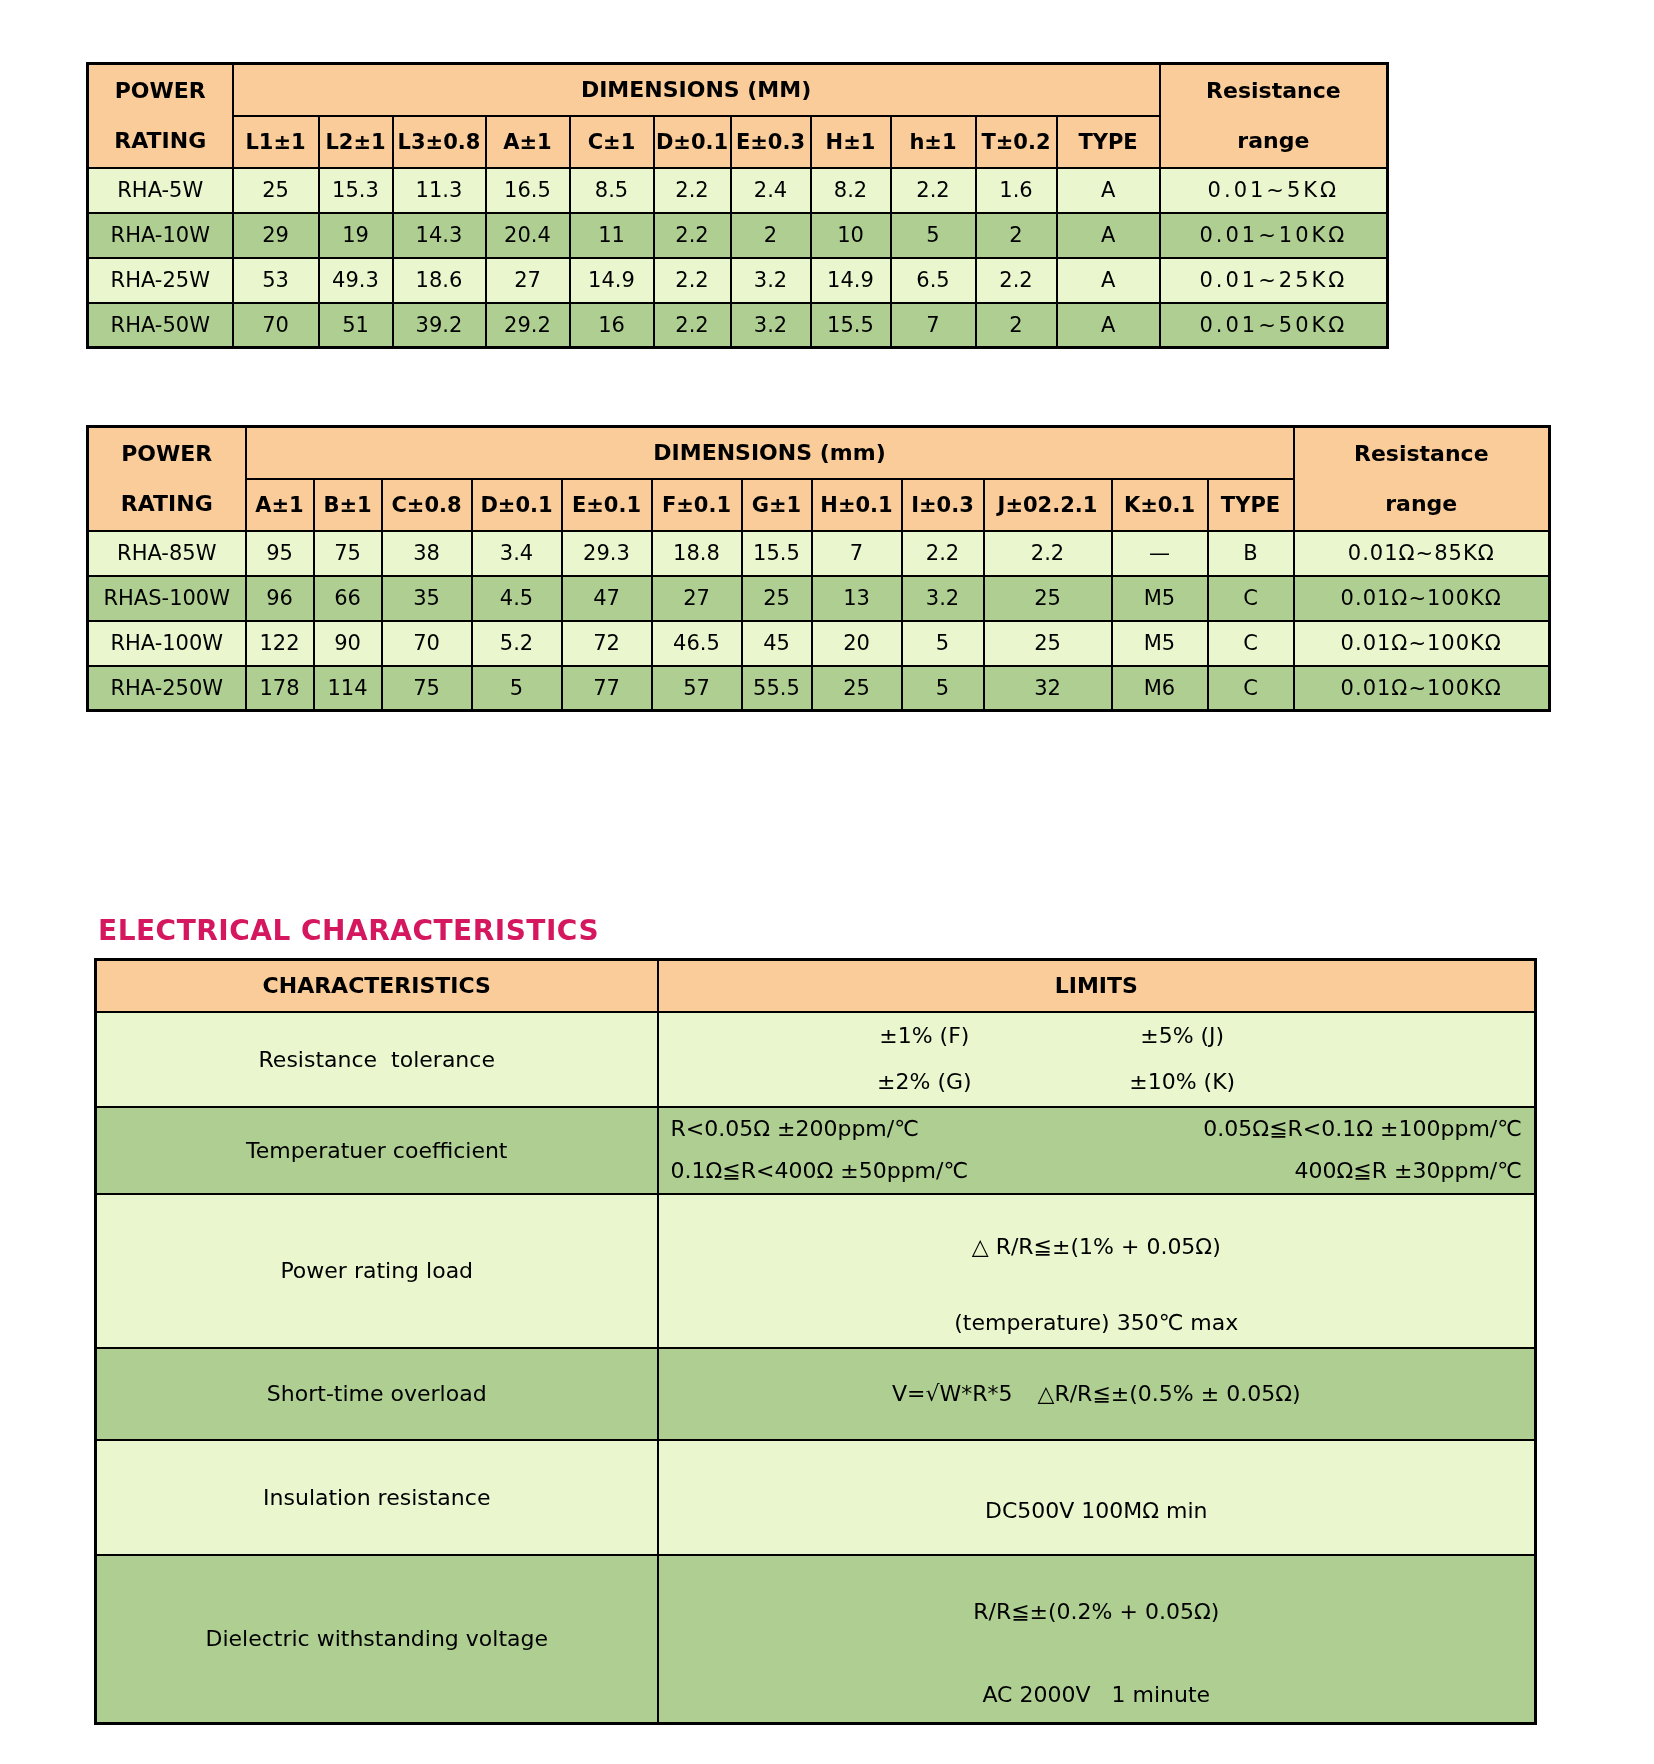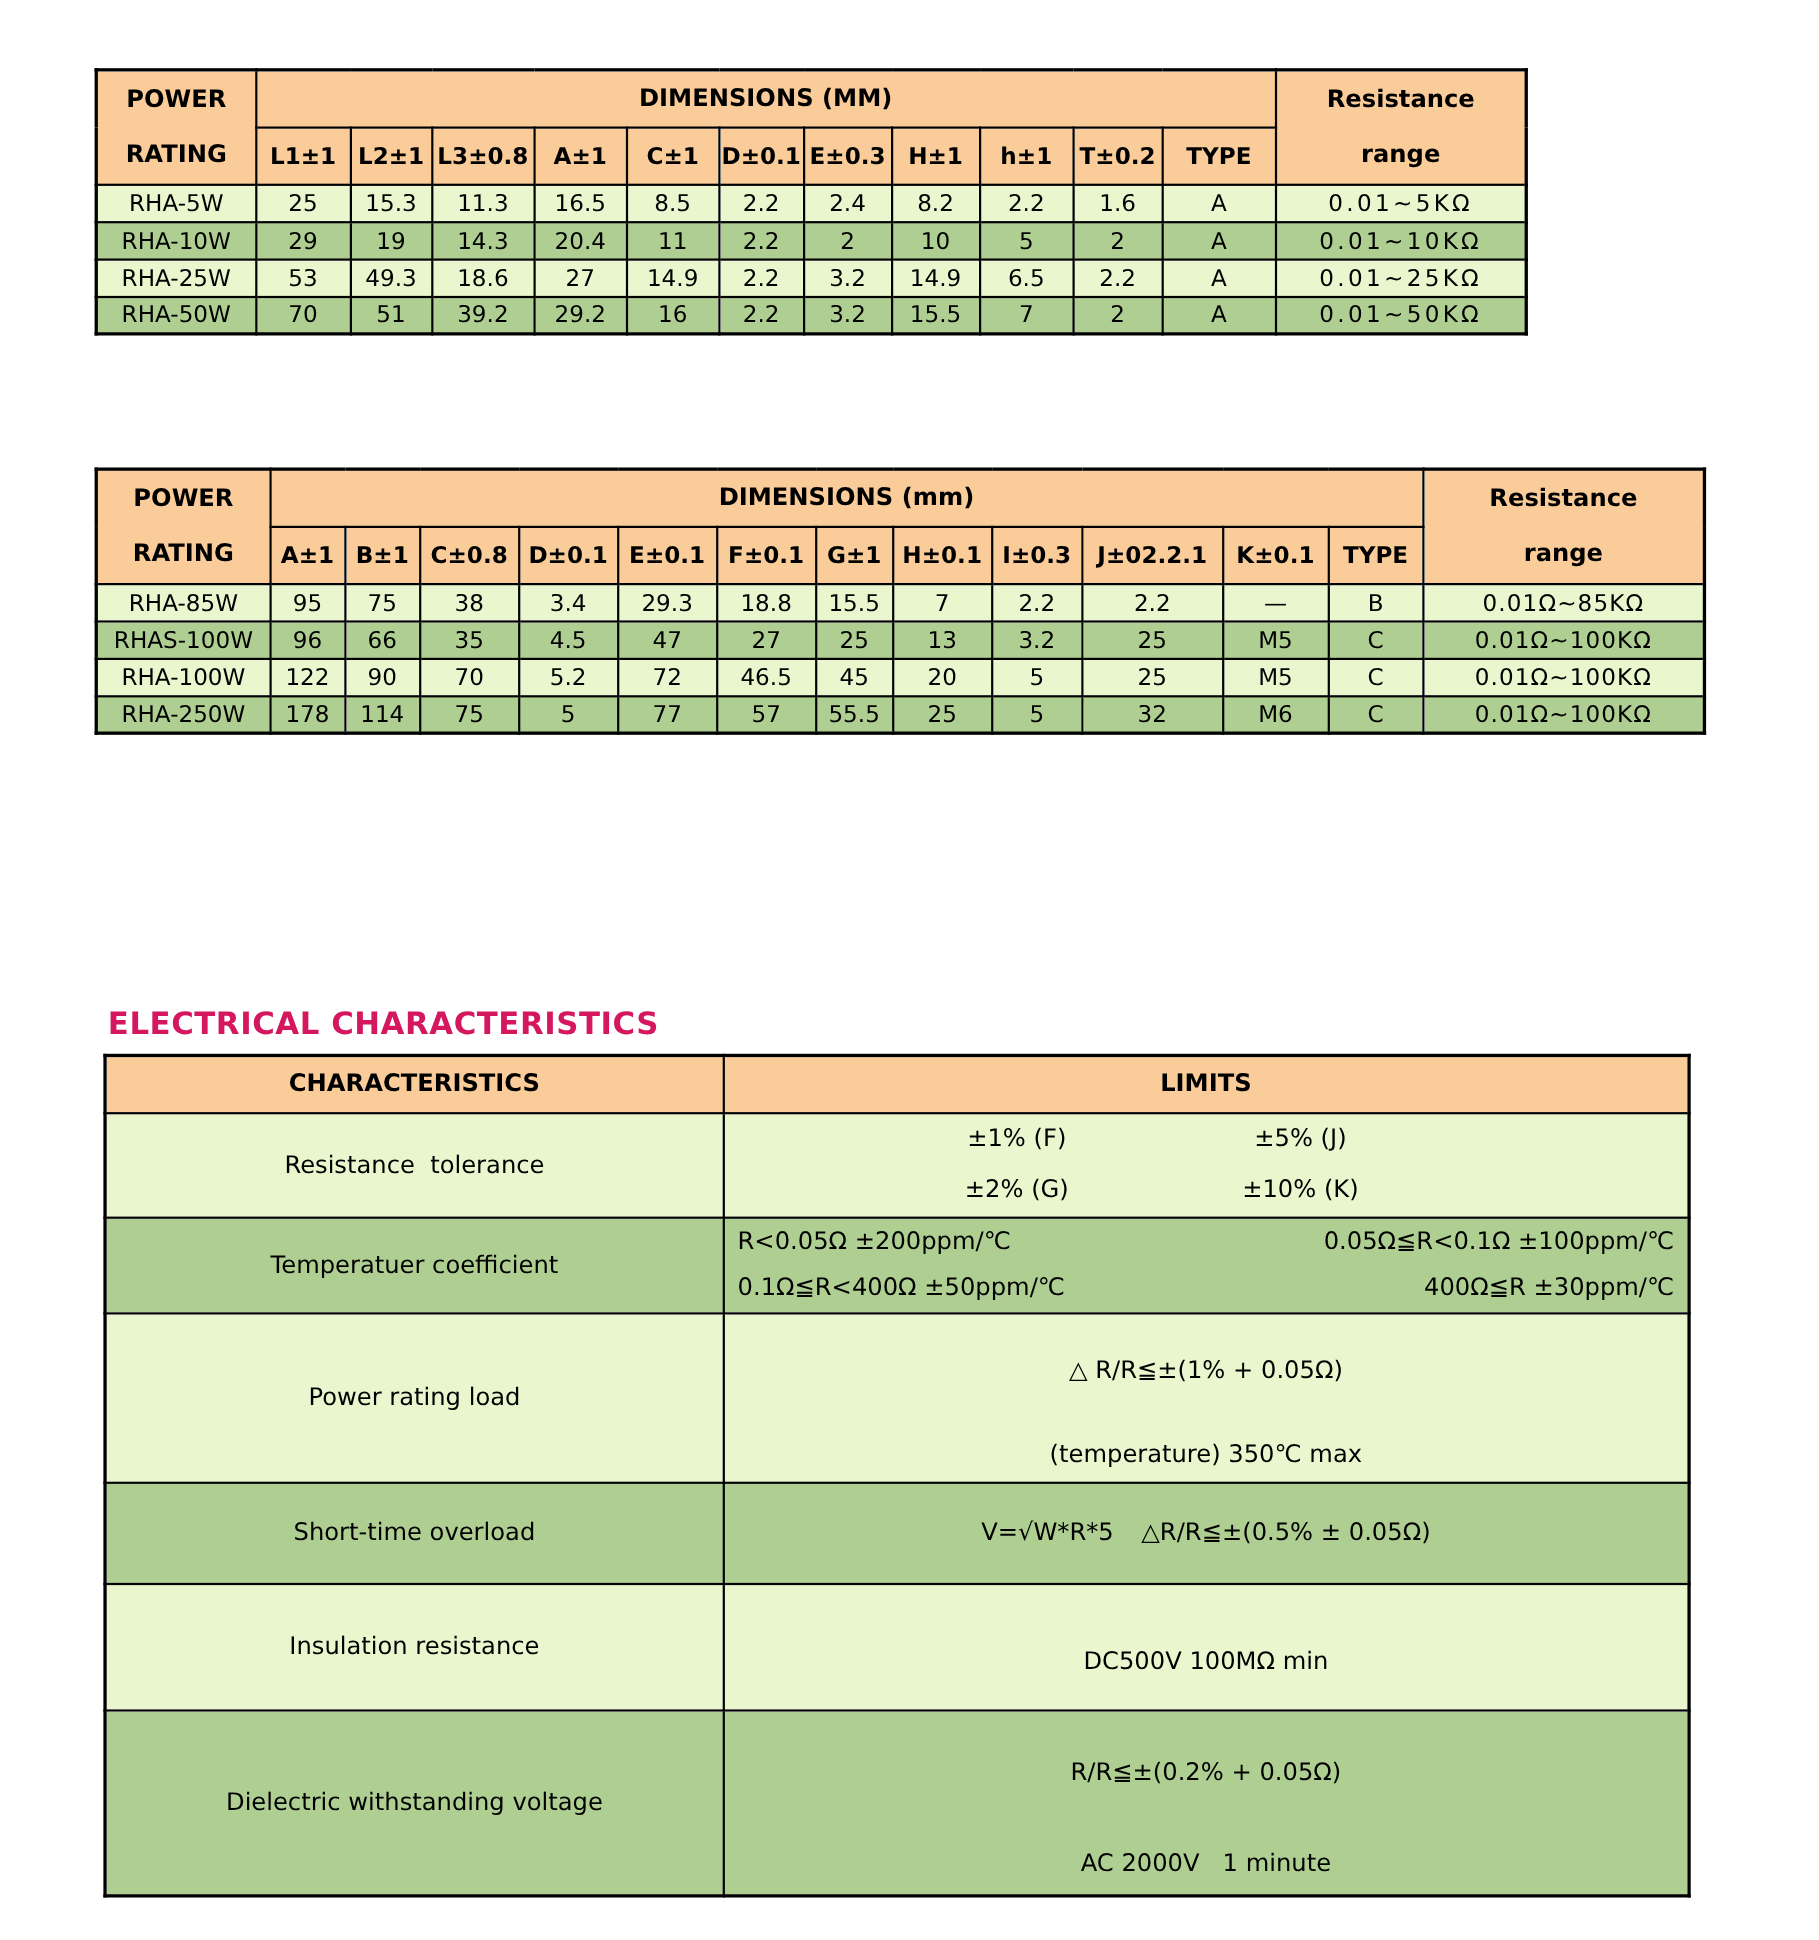--- a/index.html
+++ b/index.html
@@ -13,21 +13,21 @@
   thead th{background:var(--header_bg,#FACC99);font-weight:bold;font-size:21px;}
   tbody td{font-size:21px;}
   tr.light td{background:var(--row_light,#EAF6CE);}
   tr.dark td{background:var(--row_dark,#AFCF92);}
 
   
   .t1{left:86px;top:62px;width:1300px;}
   .t2{left:86px;top:425px;width:1462px;}
   .t1 tr.h1,.t2 tr.h1{height:52px;}
   .t1 tr.h2,.t2 tr.h2{height:52px;}
-  .t1 tbody tr,.t2 tbody tr{height:34px;}
+  .t1 tbody tr,.t2 tbody tr{height:45px;}
   .hline{line-height:50px;font-size:22px;font-weight:bold;}
   .dims-hdr{font-size:22px;margin-left:44px;}
   .res-val{letter-spacing:3px;}
   .t2 .res-val{letter-spacing:1px;}
 
   
   .elec-title{
     position:absolute;left:98px;top:914px;font-size:28px;font-weight:bold;
     color:var(--title,#D4175E);letter-spacing:0.5px;
   }

